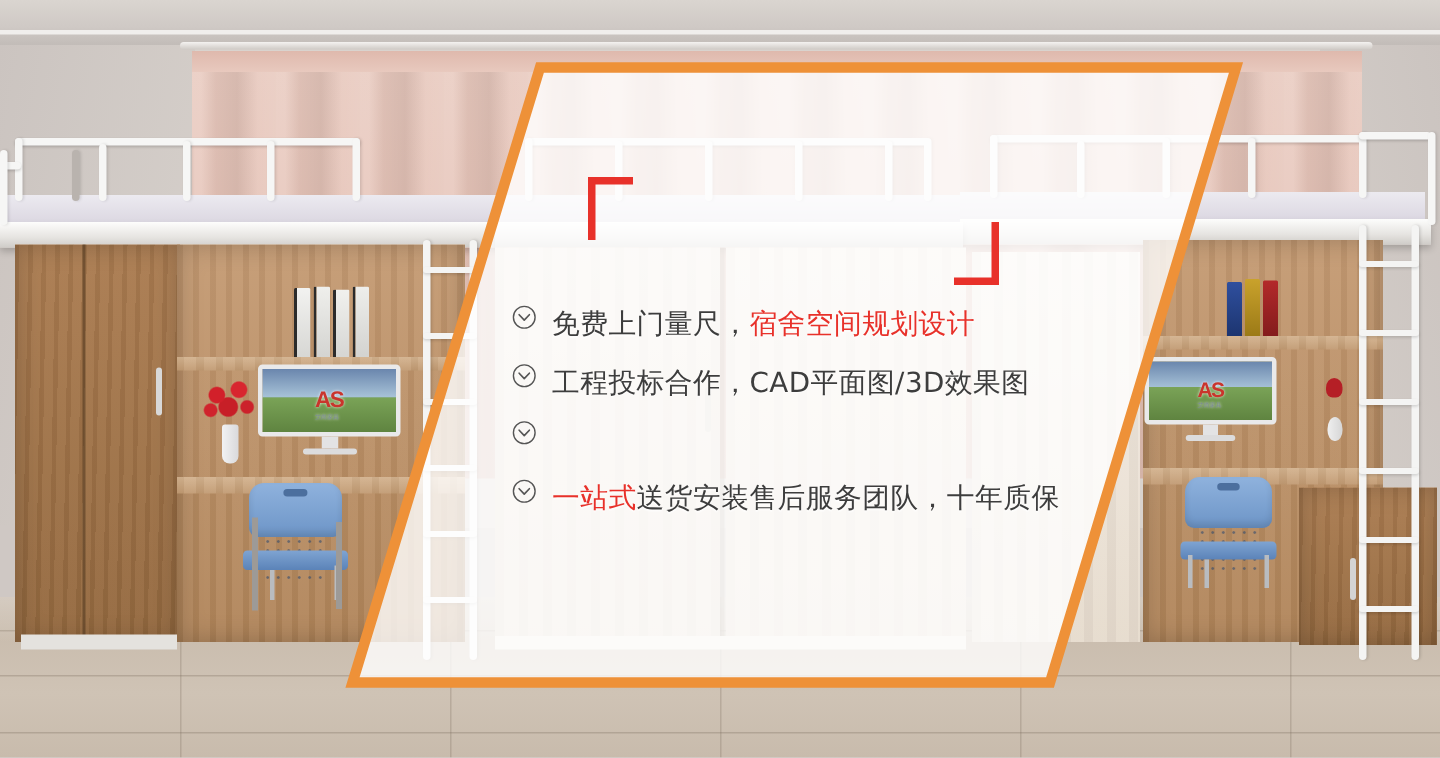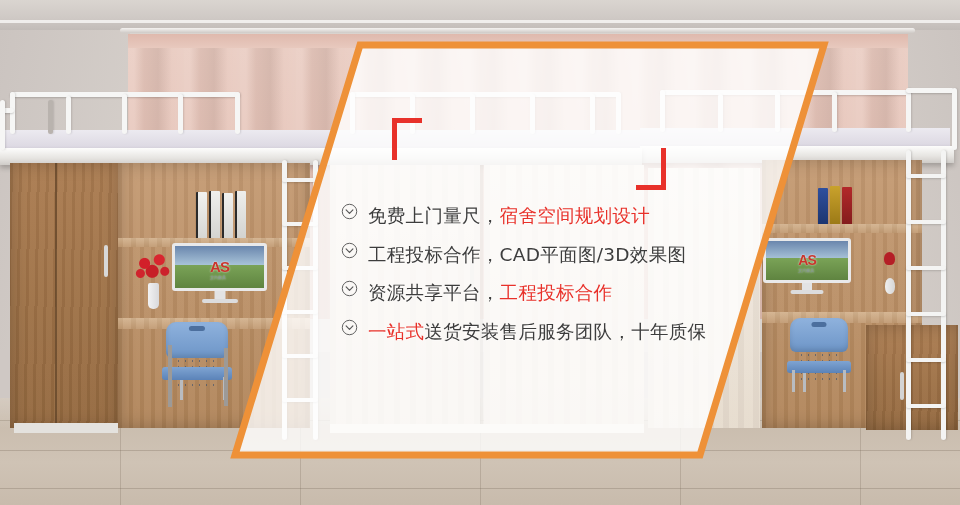--- a/index.html
+++ b/index.html
@@ -426,21 +426,20 @@
       </div>
 
 
       <div class="feature-item">
         <span class="bullet">
           <svg width="17" height="17" viewBox="0 0 20 20">
             <circle cx="10" cy="10" r="8.5" fill="none" stroke="#555" stroke-width="1.1"></circle>
             <polyline points="6,8 10,12.3 14,8" fill="none" stroke="#555" stroke-width="1.3" stroke-linecap="round" stroke-linejoin="round"></polyline>
           </svg>
         </span>
-        <span class="feat-text"><span>资源共享平台，</span><span class="hl">工程投标合作</span></span>
       </div>
 
       <div class="feature-item">
         <span class="bullet">
           <svg width="17" height="17" viewBox="0 0 20 20">
             <circle cx="10" cy="10" r="8.5" fill="none" stroke="#555" stroke-width="1.1"></circle>
             <polyline points="6,8 10,12.3 14,8" fill="none" stroke="#555" stroke-width="1.3" stroke-linecap="round" stroke-linejoin="round"></polyline>
           </svg>
         </span>
         <span class="feat-text"><span class="hl">一站式</span><span>送货安装售后服务团队，十年质保</span></span>

